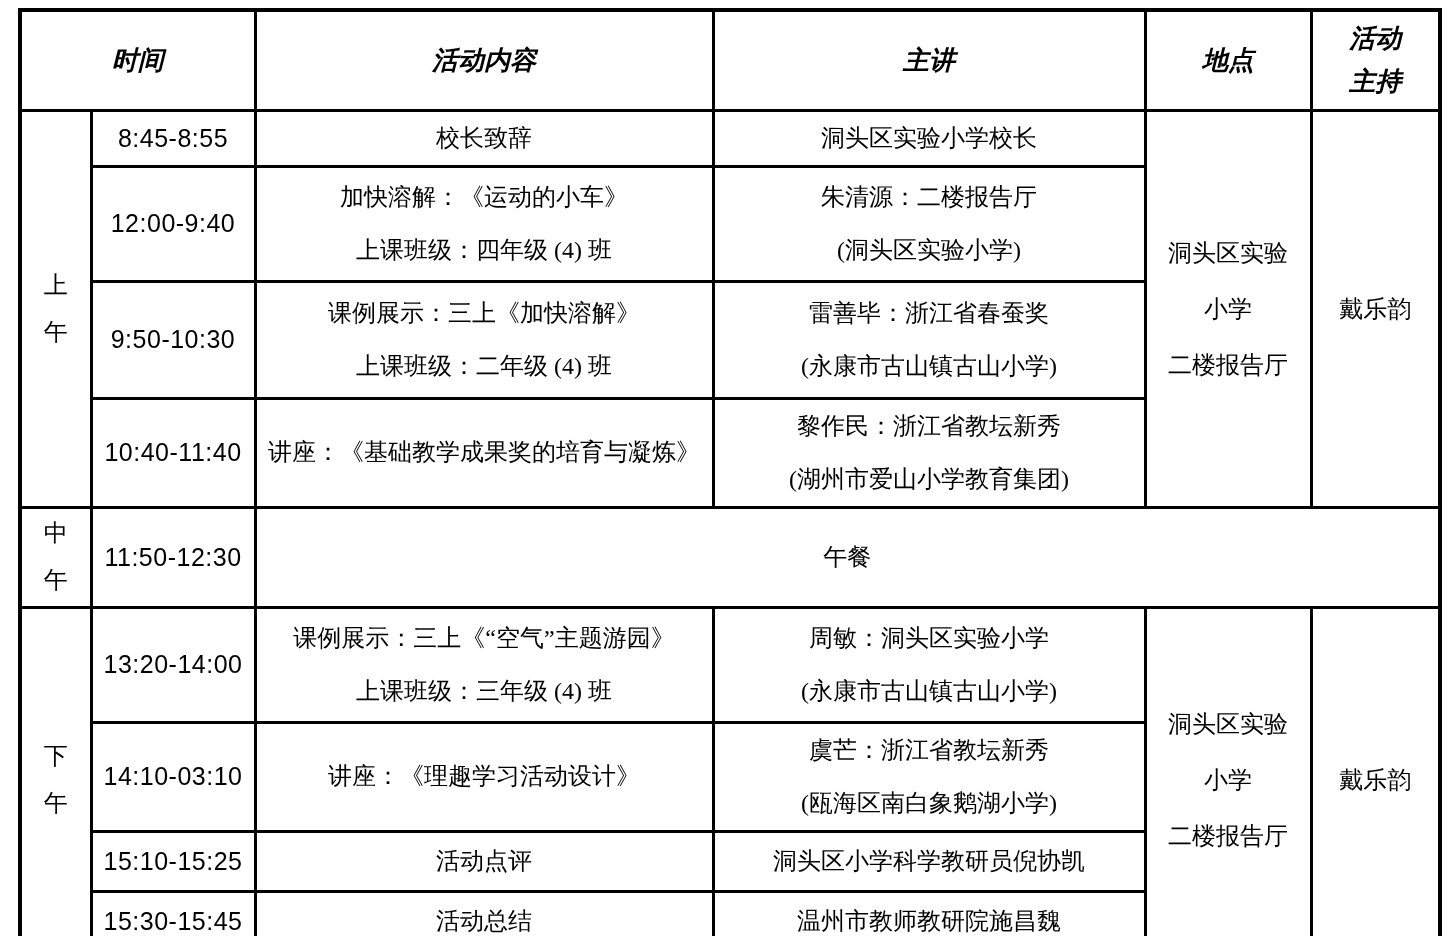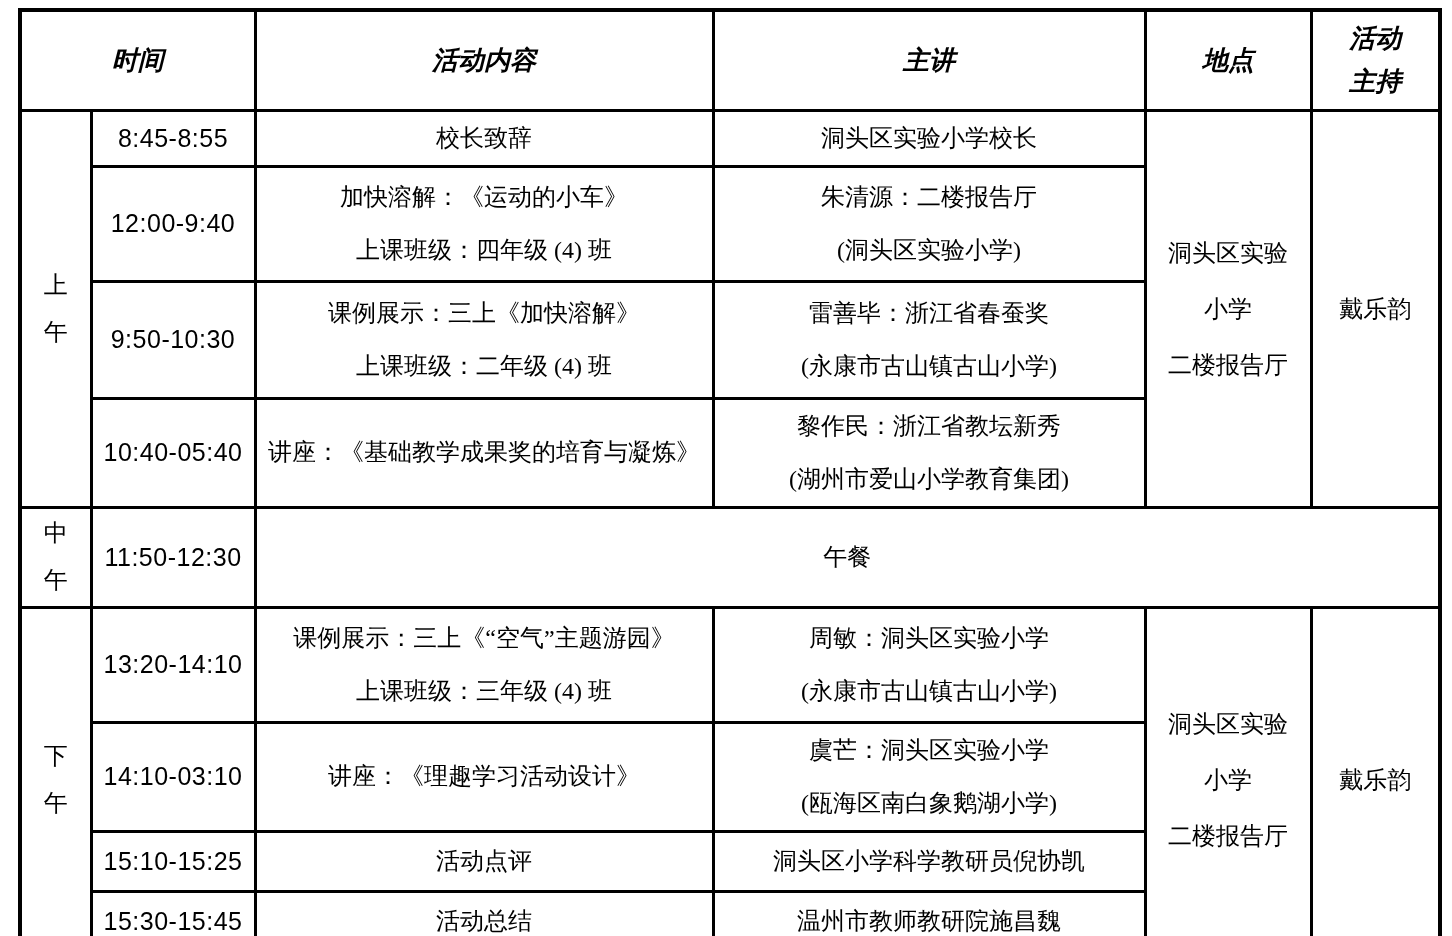--- a/index.html
+++ b/index.html
@@ -129,21 +129,21 @@
         <div class="ln">课例展示：三上《加快溶解》</div>
         <div class="ln">上课班级：二年级 (4) 班</div>
       </td>
       <td>
         <div class="ln">雷善毕：浙江省春蚕奖</div>
         <div class="ln">(永康市古山镇古山小学)</div>
       </td>
     </tr>
 
     <tr class="r4">
-      <td class="time">10:40-05:40</td>
+      <td class="time">10:40-11:40</td>
       <td>
         <div class="ln">讲座：《基础教学成果奖的培育与凝炼》</div>
       </td>
       <td>
         <div class="ln">黎作民：浙江省教坛新秀</div>
         <div class="ln">(湖州市爱山小学教育集团)</div>
       </td>
     </tr>
 
     <tr class="r-noon">
@@ -153,21 +153,21 @@
       </td>
       <td class="time">11:50-12:30</td>
       <td colspan="4">午餐</td>
     </tr>
 
     <tr class="r5">
       <td class="period" rowspan="4">
         <div>下</div>
         <div>午</div>
       </td>
-      <td class="time">13:20-14:10</td>
+      <td class="time">13:20-14:00</td>
       <td>
         <div class="ln">课例展示：三上《“空气”主题游园》</div>
         <div class="ln">上课班级：三年级 (4) 班</div>
       </td>
       <td>
         <div class="ln">周敏：洞头区实验小学</div>
         <div class="ln">(永康市古山镇古山小学)</div>
       </td>
       <td class="loc" rowspan="4">
         <div class="ln">洞头区实验</div>
@@ -176,21 +176,21 @@
       </td>
       <td rowspan="4">戴乐韵</td>
     </tr>
 
     <tr class="r6">
       <td class="time">14:10-03:10</td>
       <td>
         <div class="ln">讲座：《理趣学习活动设计》</div>
       </td>
       <td>
-        <div class="ln">虞芒：洞头区实验小学</div>
+        <div class="ln">虞芒：浙江省教坛新秀</div>
         <div class="ln">(瓯海区南白象鹅湖小学)</div>
       </td>
     </tr>
 
     <tr class="r7">
       <td class="time">15:10-15:25</td>
       <td>
         <div class="ln">活动点评</div>
       </td>
       <td>

